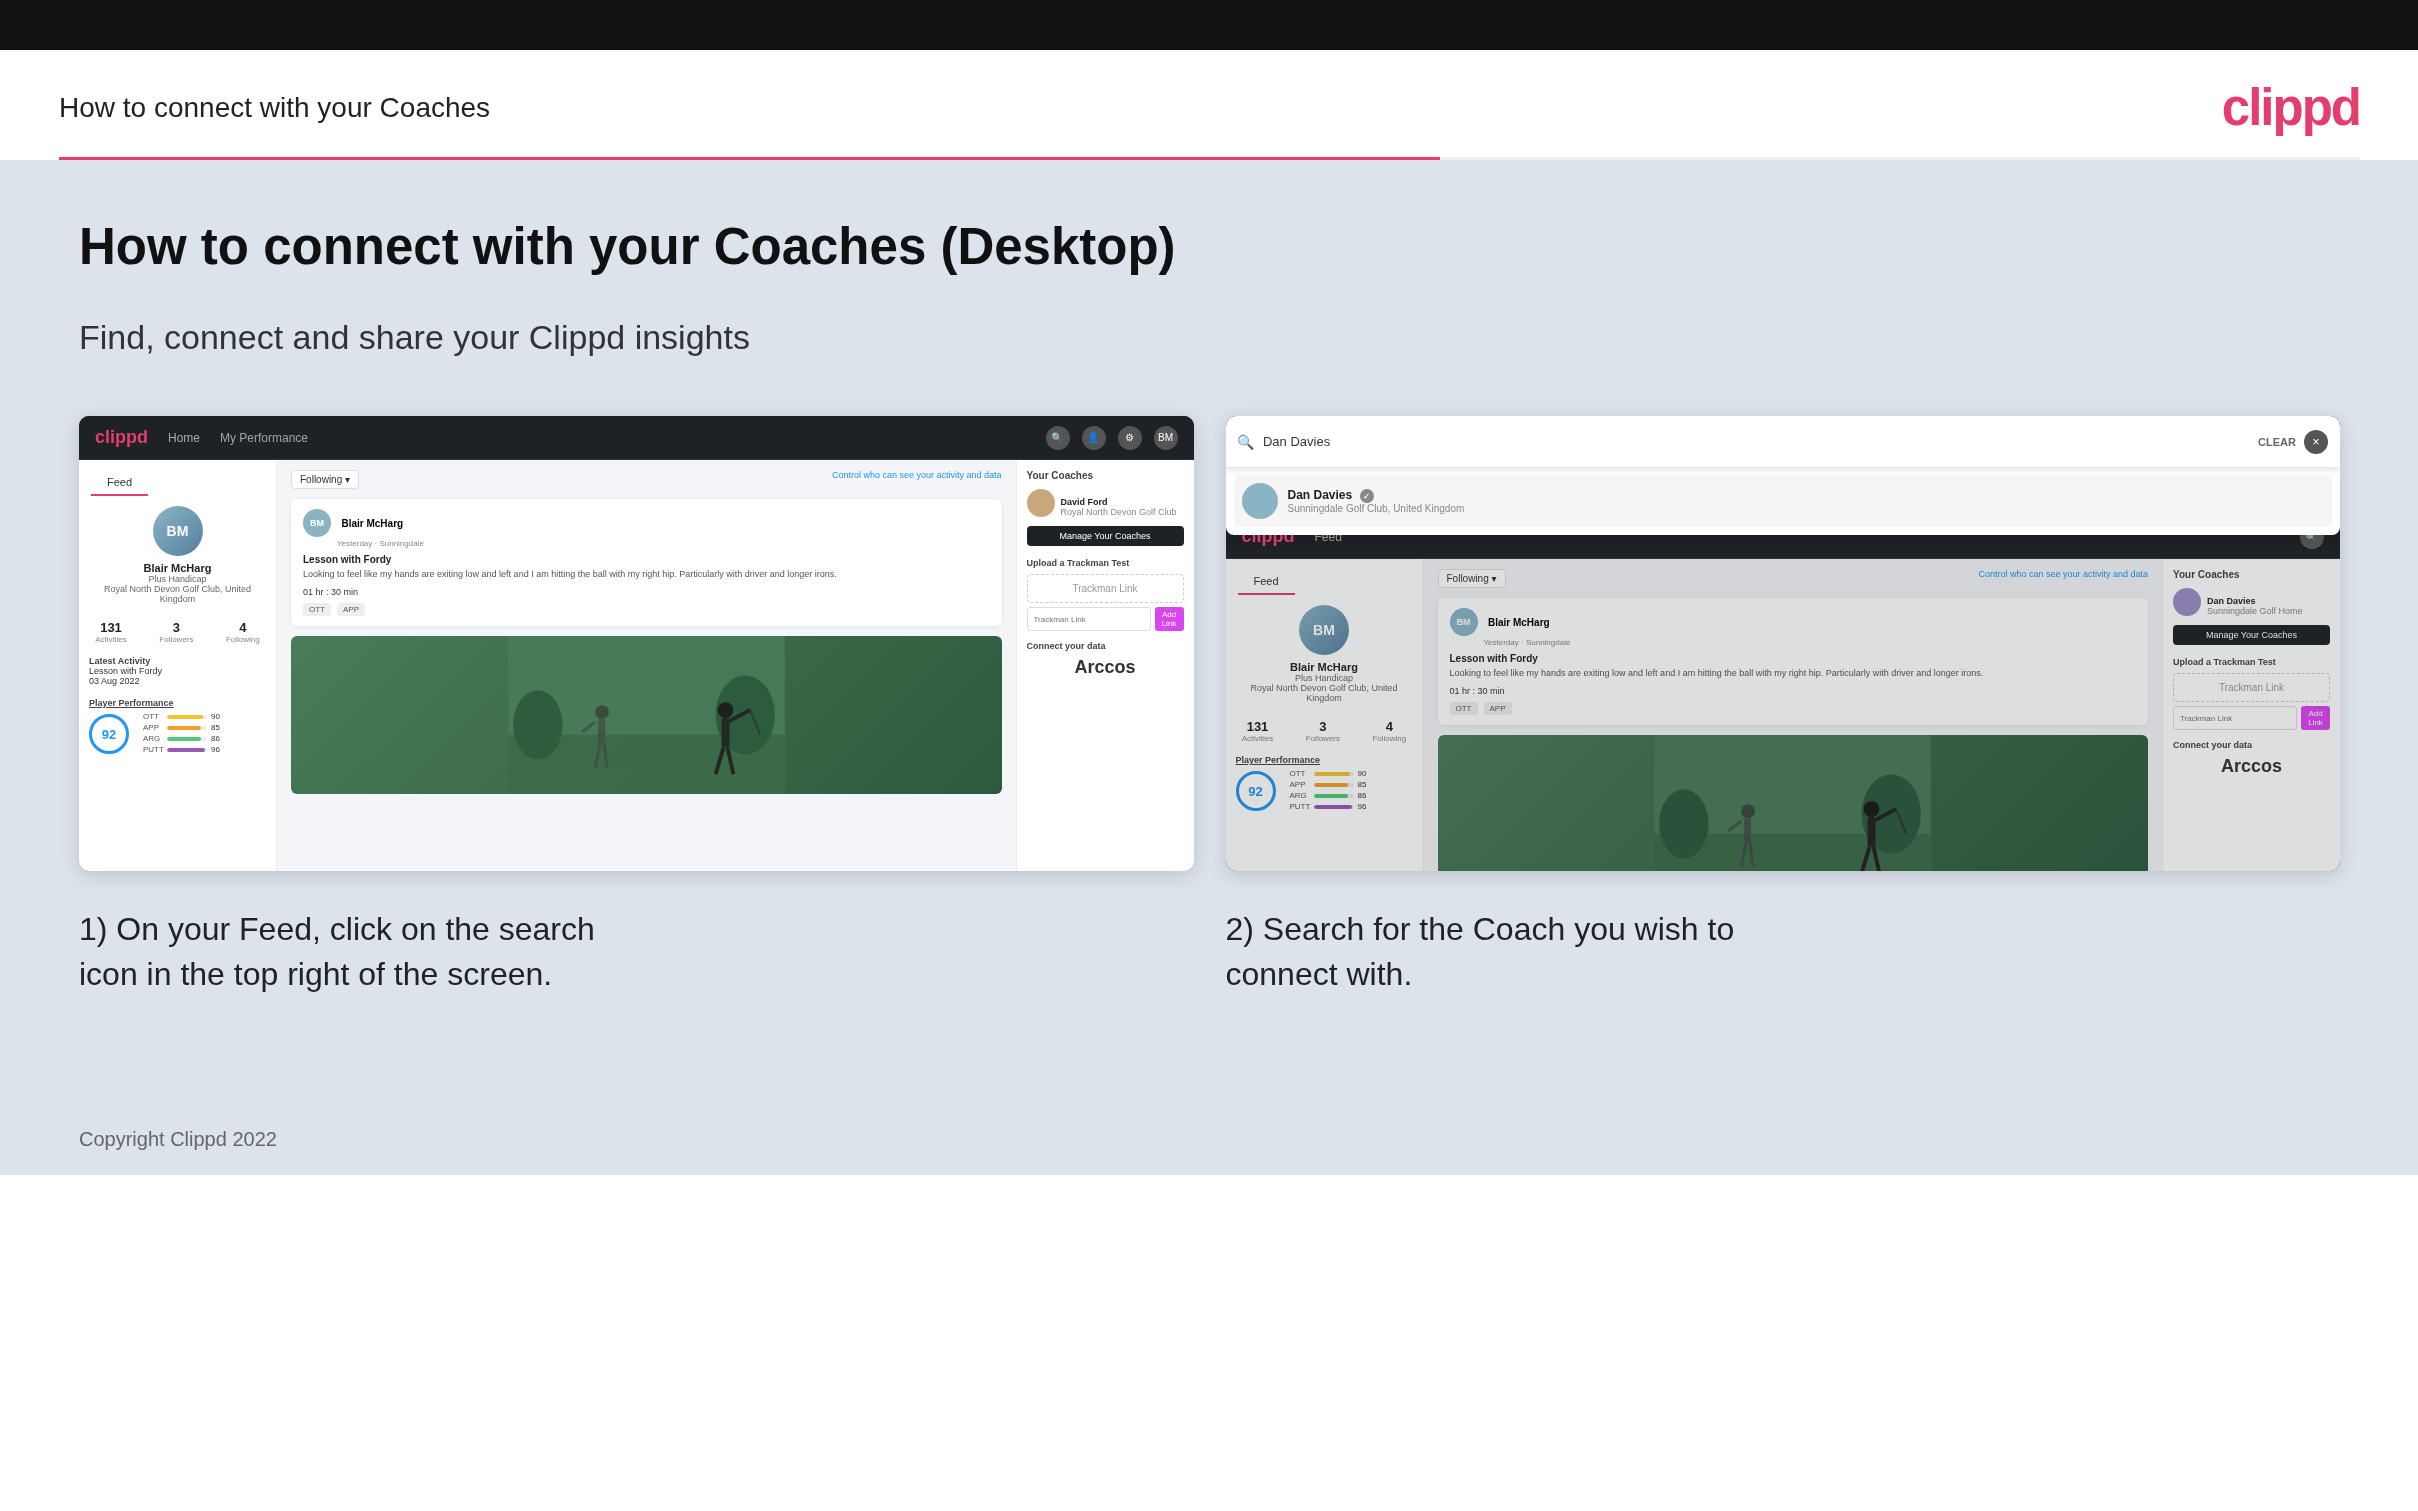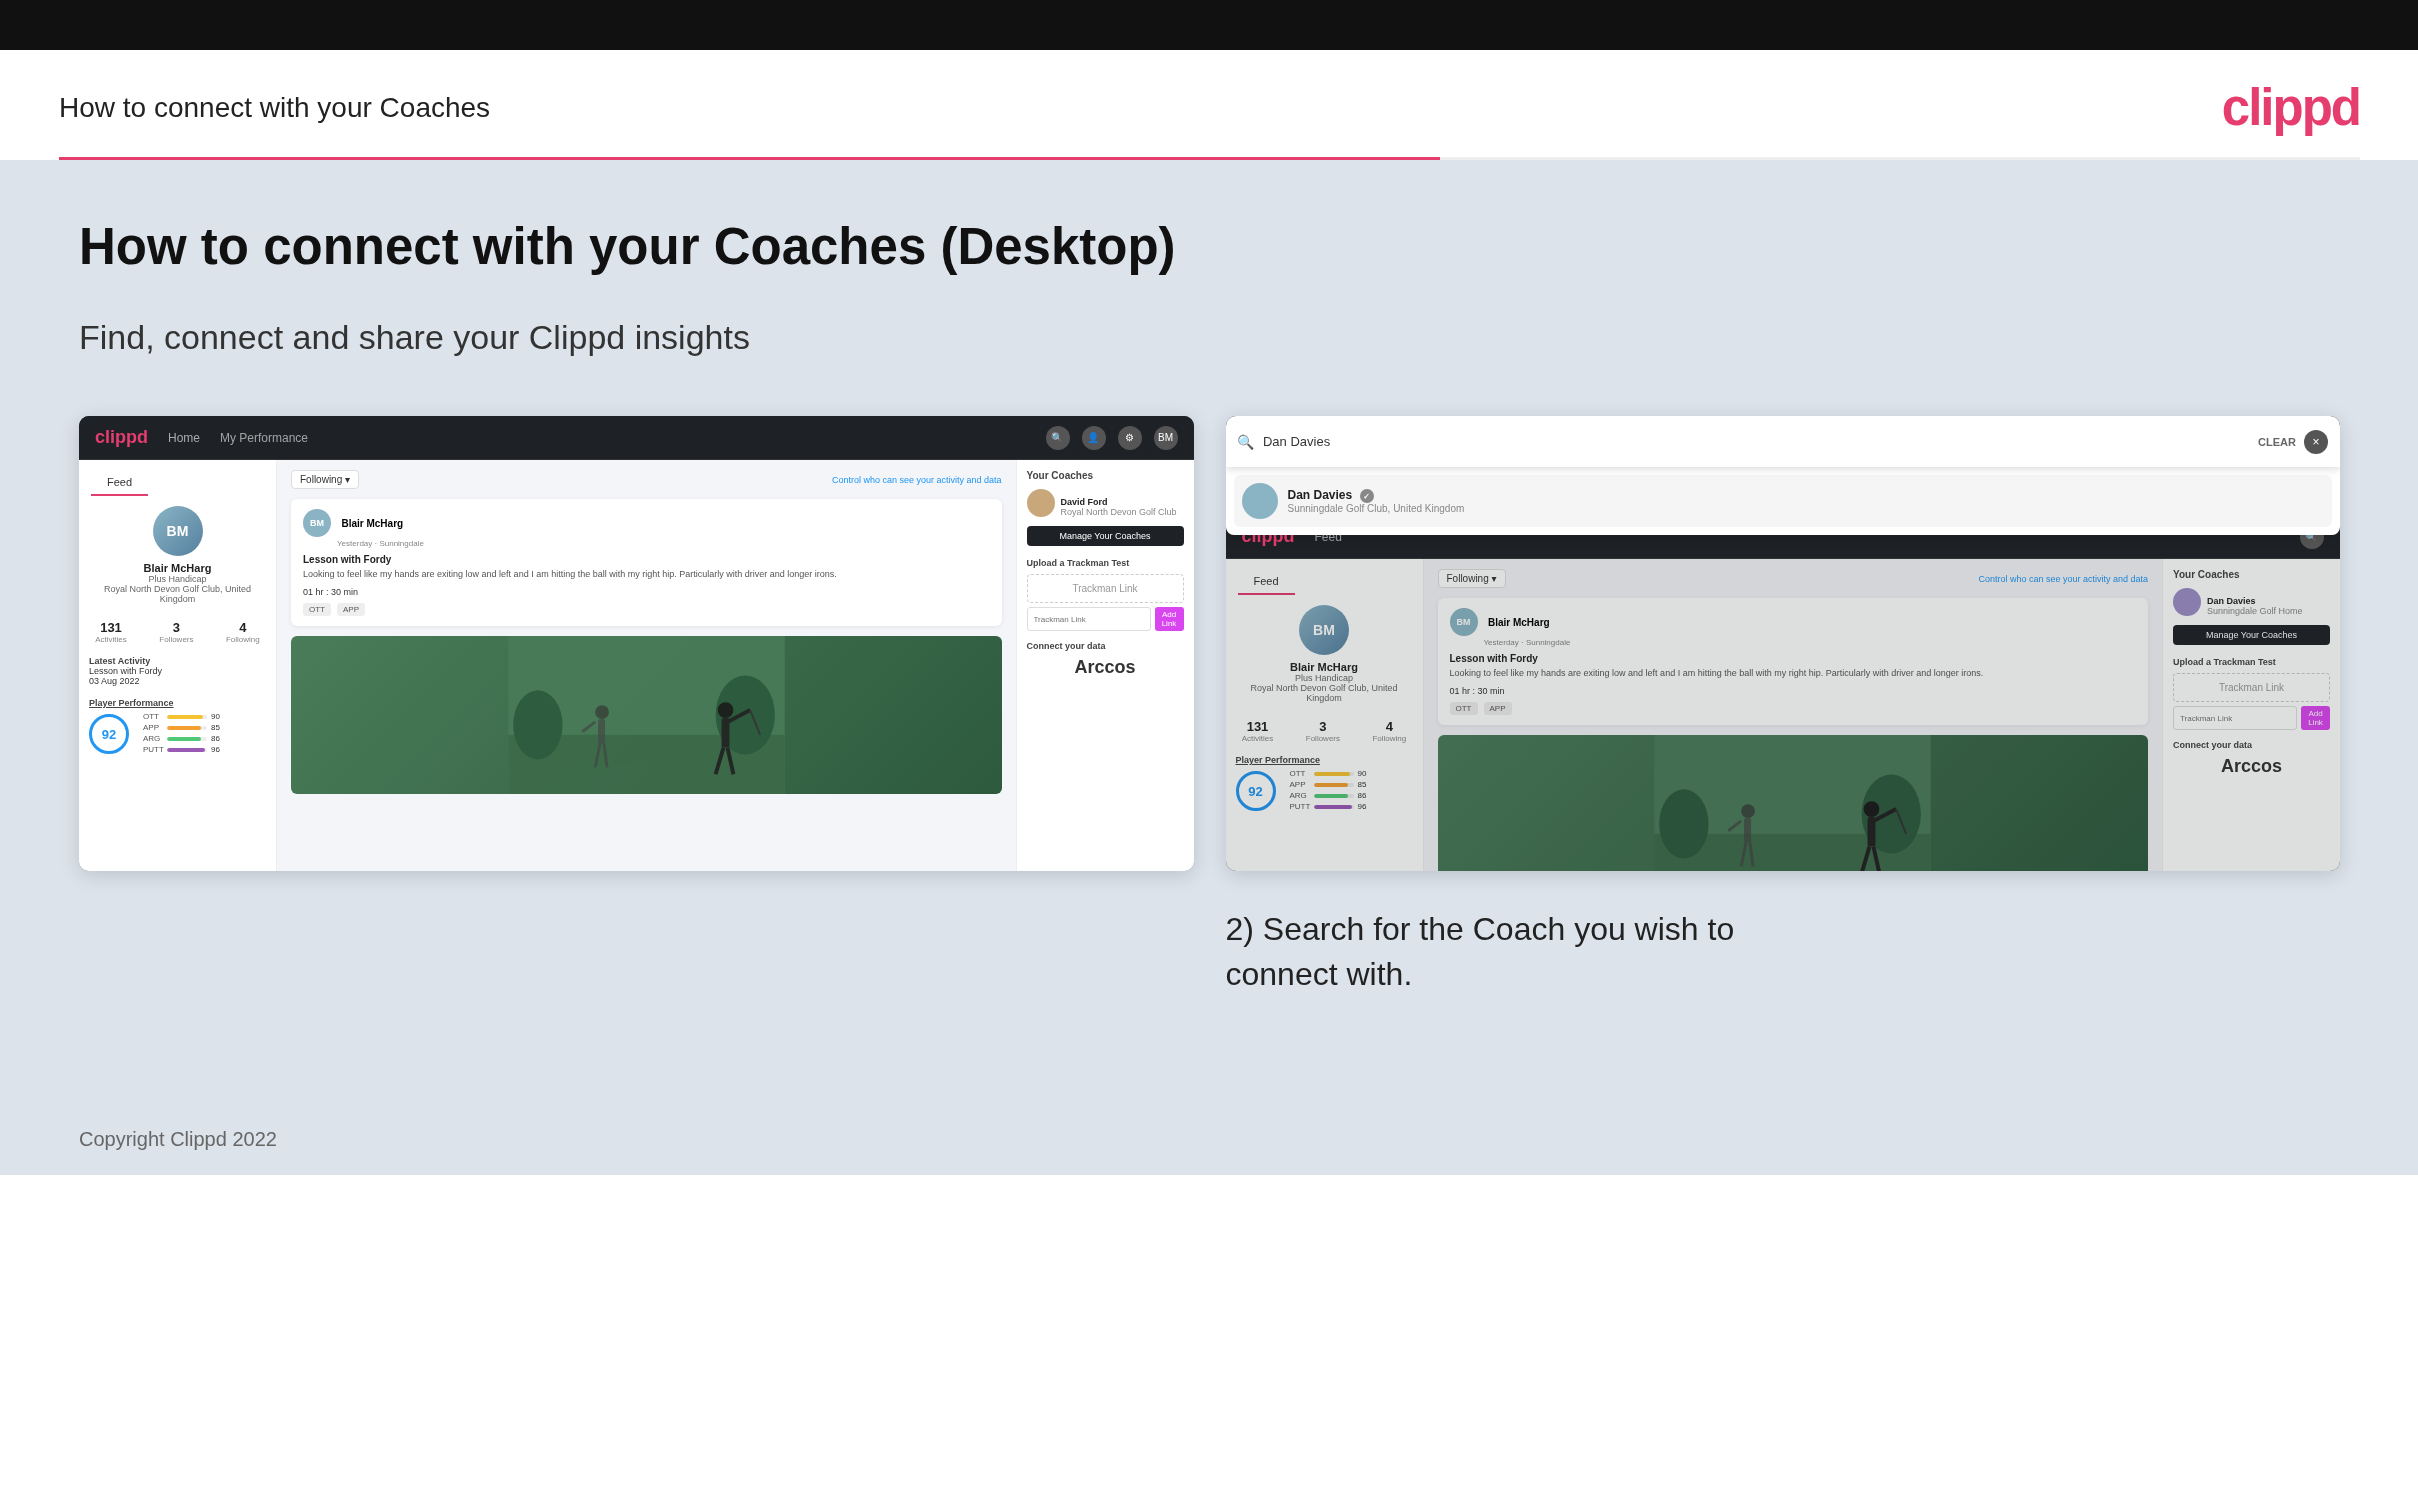--- a/index.html
+++ b/index.html
@@ -264,21 +264,20 @@
     }
 
     
     .middle-panel {
       flex: 1;
       padding: 10px 14px;
       overflow: hidden;
     }
     .following-row {
       display: flex;
-      align-items: center;
       justify-content: space-between;
       margin-bottom: 10px;
     }
     .following-btn {
       background: #fff;
       border: 1px solid #ddd;
       border-radius: 4px;
       padding: 3px 8px;
       font-size: 10px;
       color: #333;
@@ -762,20 +761,23 @@
               </div>
 
               <div class="connect-section">
                 <div class="connect-title">Connect your data</div>
                 <div class="arccos-logo">Arccos</div>
               </div>
             </div>
           </div>
         </div>
 
+        <div class="step-caption">
+          <div class="step-text">1) On your Feed, click on the search<br>icon in the top right of the screen.</div>
+        </div>
       </div>
 
       <div class="screenshot-block">
         <div class="screenshot-frame">
 
           <div class="search-overlay">
             <span class="search-icon-sm">🔍</span>
             <span class="search-input-fake">Dan Davies</span>
             <span class="clear-btn">CLEAR</span>
             <div class="close-btn">×</div>

